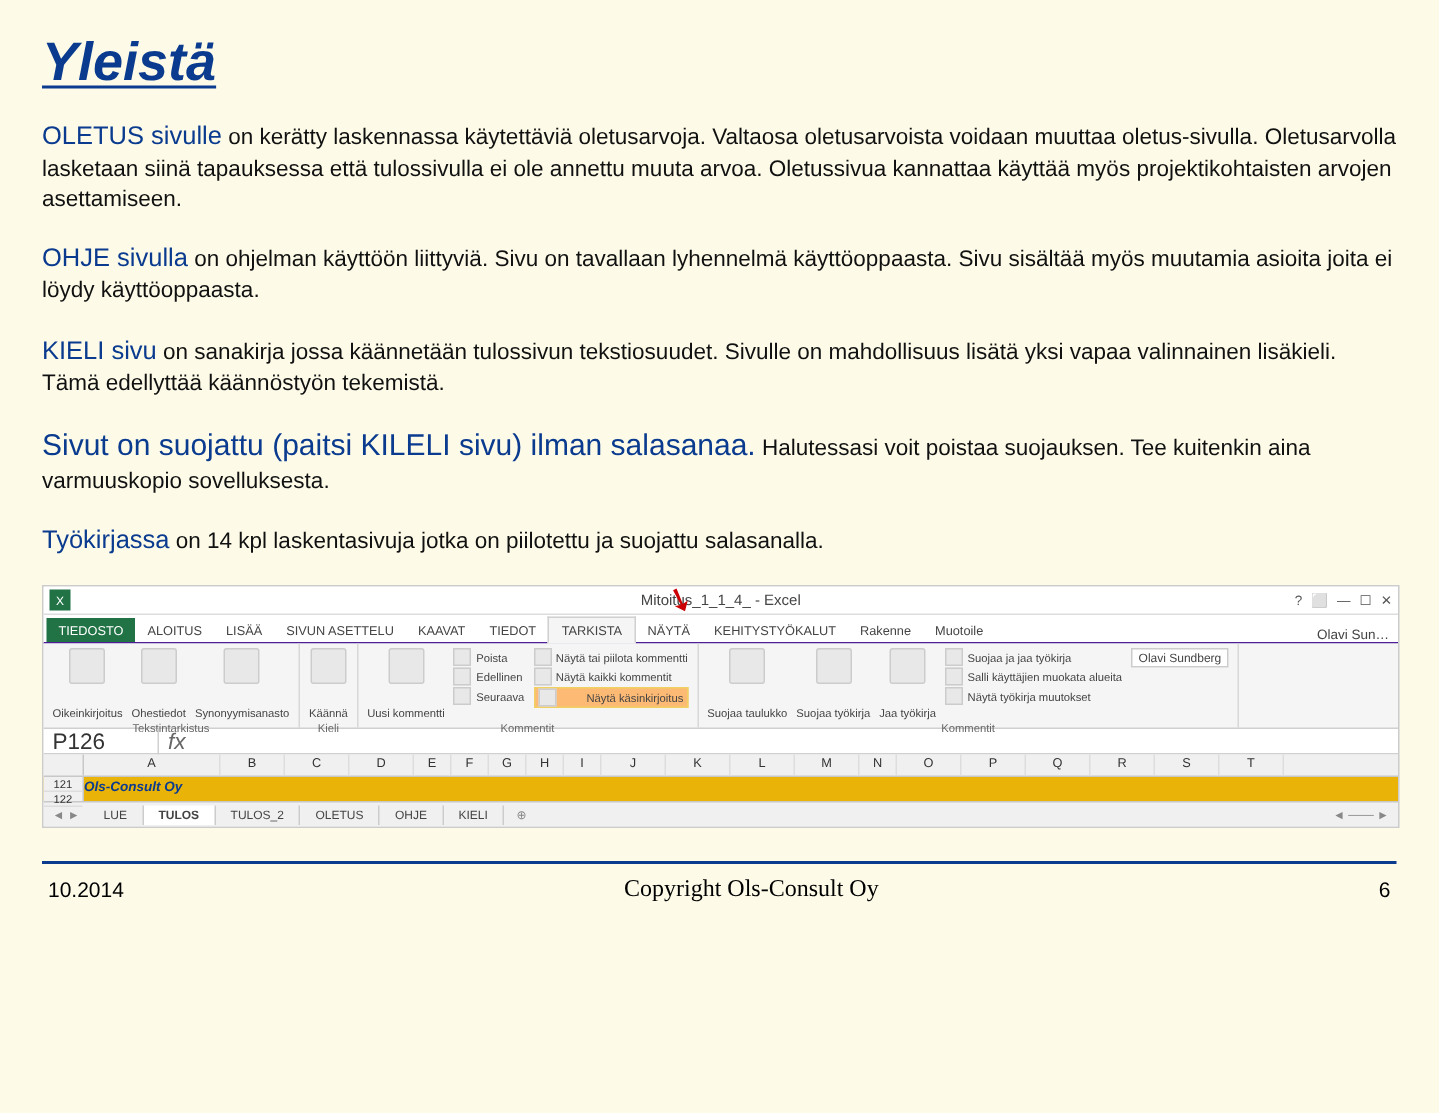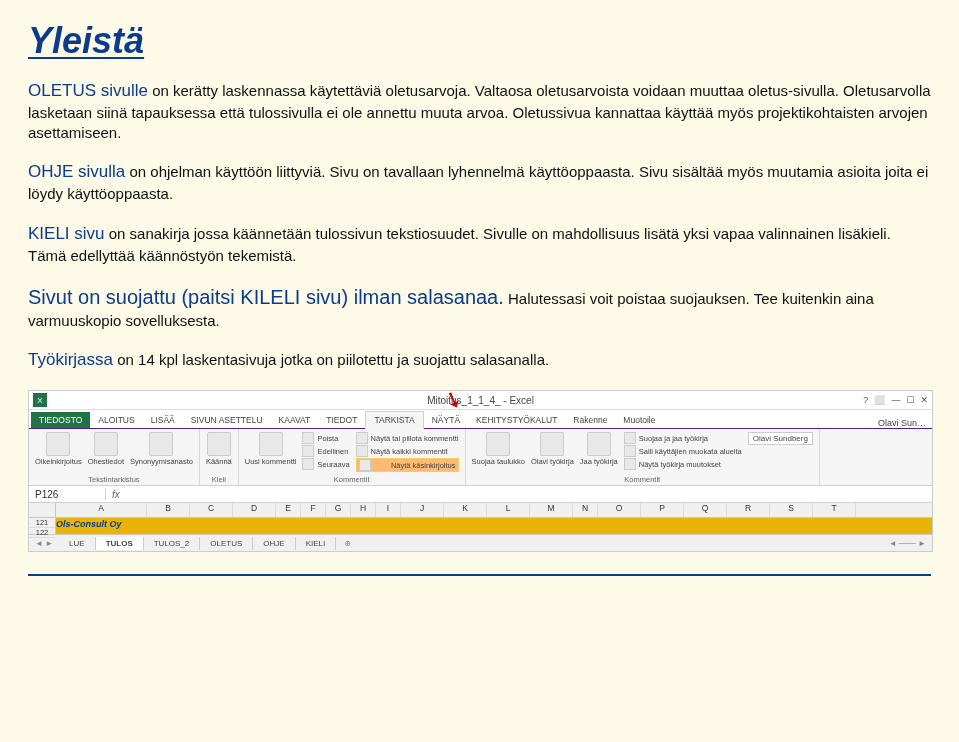--- a/index.html
+++ b/index.html
@@ -139,21 +139,21 @@
     color: #666;
     text-align: center;
     margin-top: 1px;
   }
   .rbtn {
     display: flex;
     flex-direction: column;
     align-items: center;
     font-size: 7.5px;
     color: #444;
-    gap: 1px;
+    gap: 15px;
   }
   .ricon {
     width: 18px;
     height: 18px;
     background: #e8e8e8;
     border: 1px solid #ccc;
     border-radius: 2px;
   }
   .ricon.big { width: 22px; height: 22px; }
   .rvstack {
@@ -179,21 +179,21 @@
     height: 10px;
     background: #e8e8e8;
     border: 1px solid #ccc;
   }
   .ex-formula-row {
     height: 16px;
     background: #fff;
     display: flex;
     align-items: center;
     border-bottom: 1px solid #d0d0d0;
-    font-size: 10px;
+    font-size: 15px;
   }
   .ex-formula-row .namebox {
     width: 70px;
     border-right: 1px solid #d0d0d0;
     padding-left: 6px;
     color: #333;
   }
   .ex-formula-row .fx {
     padding: 0 6px;
     font-style: italic;
@@ -427,21 +427,21 @@
       </div>
 
       <div class="rgroup">
         <div class="buttons">
           <div class="rbtn">
               <div class="ricon big"></div>
               <span>Suojaa taulukko</span>
             </div>
           <div class="rbtn">
               <div class="ricon big"></div>
-              <span>Olavi työkirja</span>
+              <span>Suojaa työkirja</span>
             </div>
           <div class="rbtn">
               <div class="ricon big"></div>
               <span>Jaa työkirja</span>
             </div>
           <div class="rvstack">
             <div class="line">
                 <div class="mini-icon"></div>
                 <span>Suojaa ja jaa työkirja</span>
               </div>
@@ -508,13 +508,18 @@
       <div class="stab">OHJE</div>
       <div class="stab">KIELI</div>
       <div class="plus">⊕</div>
       <div style="flex:1"></div>
       <div class="nav">◄ ─── ►</div>
     </div>
 
   </div>
 
   <div class="footer-line"></div>
+  <div class="footer">
+    <span>10.2014</span>
+    <span class="center">Copyright Ols-Consult Oy</span>
+    <span>6</span>
+  </div>
 </div>
 
 </body></html>

